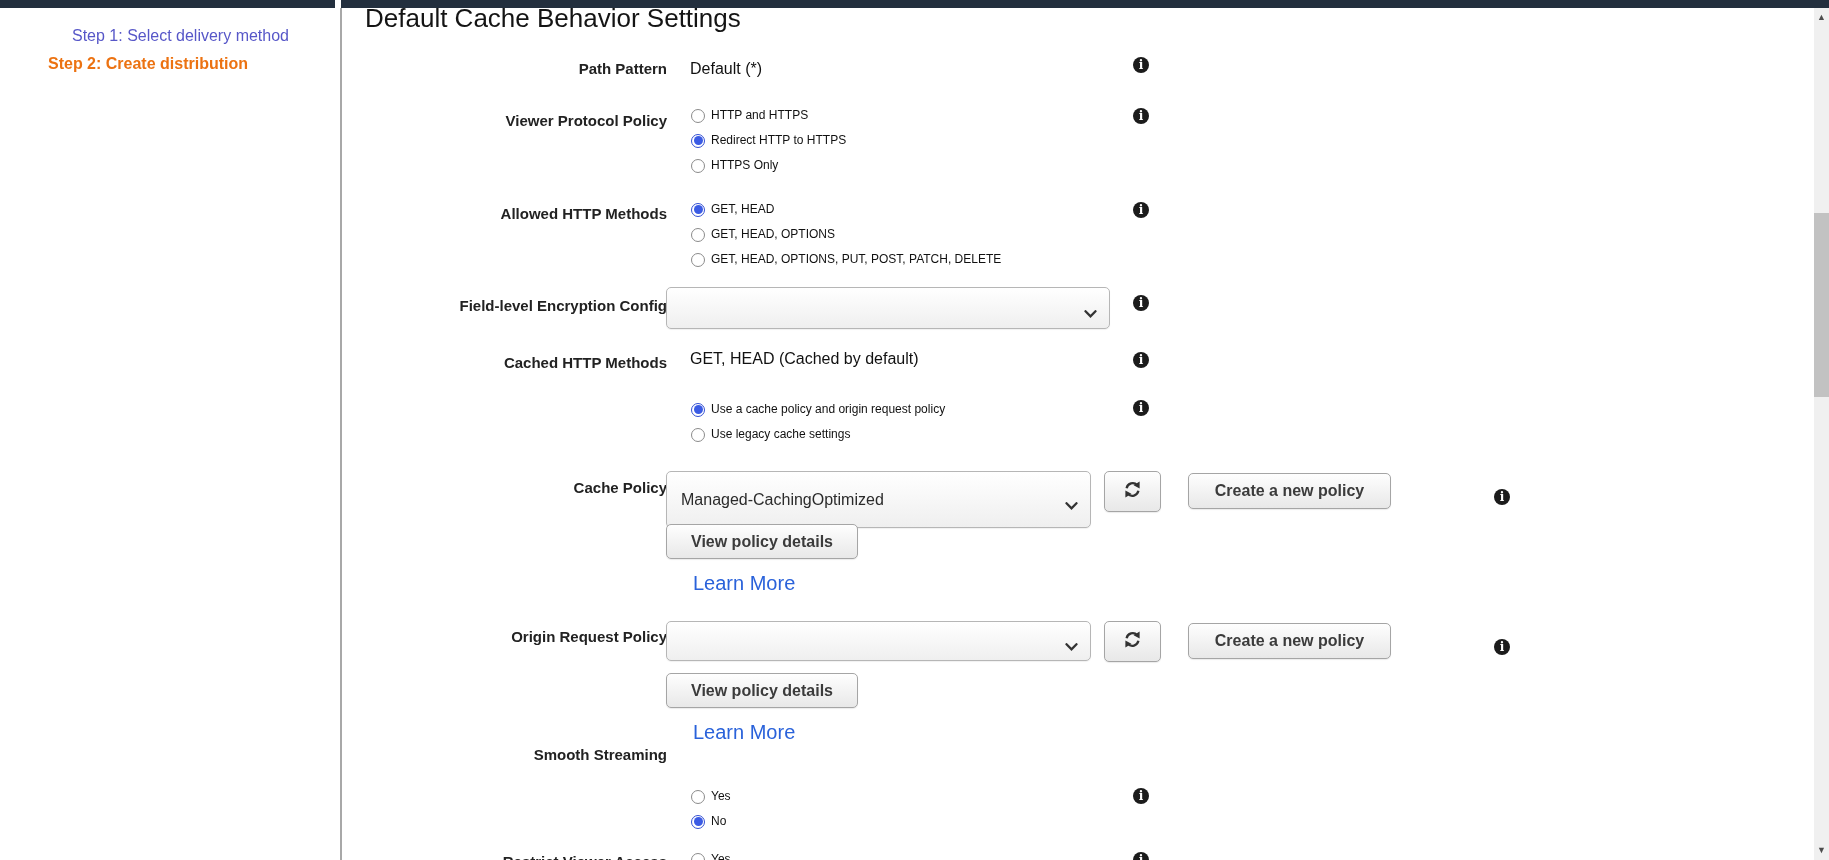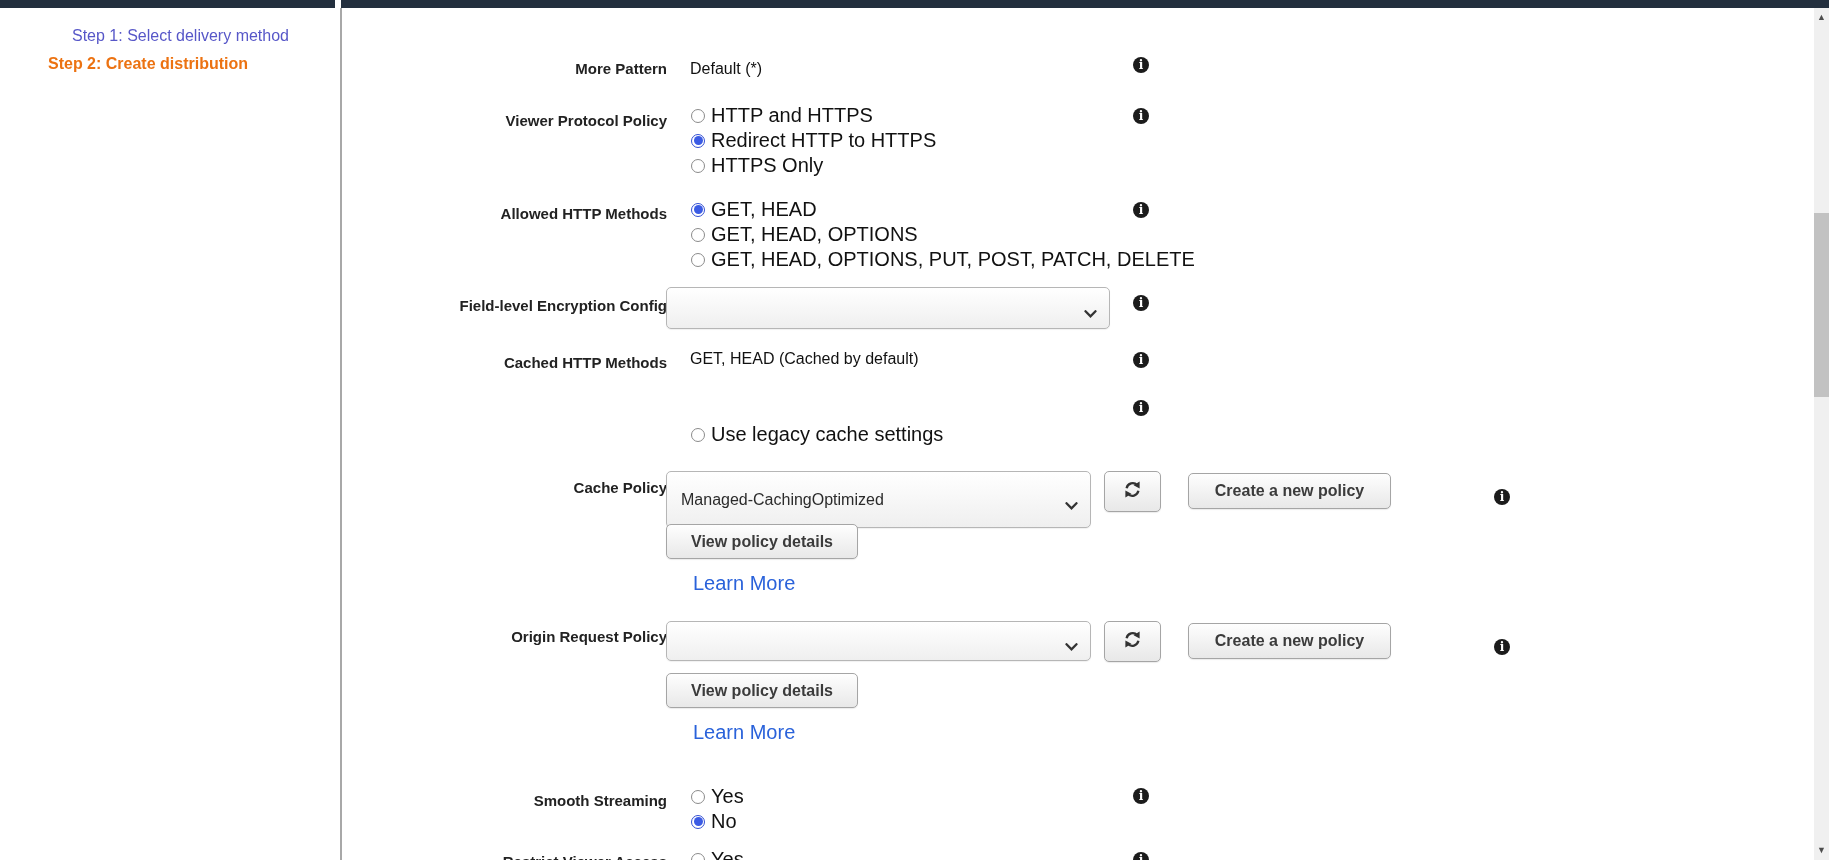--- a/index.html
+++ b/index.html
@@ -14,21 +14,21 @@
   .step2{position:absolute;left:48px;top:55px;font-size:16px;font-weight:bold;color:#ec7211;}
   
   .heading{position:absolute;left:365px;top:3px;font-size:26px;color:#141414;}
   
   .row-label{position:absolute;left:380px;width:287px;text-align:right;
              font-size:15px;font-weight:bold;color:#222;line-height:21px;}
   
   .value-text{position:absolute;left:690px;font-size:16px;color:#111;line-height:19px;}
   
   .opt{position:absolute;left:691px;display:flex;align-items:center;gap:6px;
-       font-size:20px;color:#111;line-height:19px;}
+       font-size:12px;color:#111;line-height:19px;}
   .radio{width:14px;height:14px;border:1px solid #8b8b8b;border-radius:50%;
          background:#fff;box-sizing:border-box;position:relative;flex:0 0 auto;}
   .radio.sel{border:1px solid #3450d2;}
   .radio.sel::after{content:"";position:absolute;left:1.5px;top:1.5px;right:1.5px;bottom:1.5px;
          background:#3b5be4;border-radius:50%;}
   
   .dropdown{position:absolute;left:666px;box-sizing:border-box;border:1px solid #b6b6b6;
             border-radius:5px;background:linear-gradient(#ffffff,#efefef);
             display:flex;align-items:center;padding:0 34px 0 14px;font-size:16px;color:#2b2b2b;
             box-shadow:0 1px 1px rgba(0,0,0,0.06);cursor:pointer;}
@@ -58,22 +58,23 @@
 
 <div class="page">
 
   <div class="topbar"></div>
   <div class="topbar-gap"></div>
   <div class="divider"></div>
 
   <div class="step1">Step 1: Select delivery method</div>
   <div class="step2">Step 2: Create distribution</div>
 
-
-  <div class="row-label" style="top:58px">More Pattern</div>
+  <div class="heading">Default Cache Behavior Settings</div>
+
+  <div class="row-label" style="top:58px">Path Pattern</div>
   <div class="value-text" style="top:59px">Default (*)</div>
   <div class="info" style="left:1133px;top:57px"></div>
 
   <div class="row-label" style="top:110px">Viewer Protocol Policy</div>
   <div class="opt" style="top:106px">
     <span class="radio"></span>
     <span>HTTP and HTTPS</span>
   </div>
   <div class="opt" style="top:131px">
     <span class="radio sel"></span>
@@ -108,20 +109,24 @@
           <path d="M1.5 1.2 L6.5 6.3 L11.5 1.2" stroke="#333" stroke-width="2.3" fill="none" stroke-linecap="round"></path>
         </svg>
     </span>
   </div>
   <div class="info" style="left:1133px;top:295px"></div>
 
   <div class="row-label" style="top:352px">Cached HTTP Methods</div>
   <div class="value-text" style="top:349px">GET, HEAD (Cached by default)</div>
   <div class="info" style="left:1133px;top:352px"></div>
 
+  <div class="opt" style="top:400px">
+    <span class="radio sel"></span>
+    <span>Use a cache policy and origin request policy</span>
+  </div>
   <div class="opt" style="top:425px">
     <span class="radio"></span>
     <span>Use legacy cache settings</span>
   </div>
   <div class="info" style="left:1133px;top:400px"></div>
 
   <div class="row-label" style="top:477px">Cache Policy</div>
   <div class="dropdown" style="top:471px;width:425px;height:57px">
     <span>Managed-CachingOptimized</span>
     <span class="chev">
@@ -162,21 +167,21 @@
         <path d="M15.4 10.8 A6.2 6.2 0 0 1 4.8 13.8" stroke="#333" stroke-width="2.3" fill="none"></path>
         <polygon points="2.4,17.4 2.4,10.6 8.4,13.8" fill="#333"></polygon>
       </svg>
     </span>
   </div>
   <div class="btn" style="left:1188px;top:623px;width:203px;height:36px">Create a new policy</div>
   <div class="info" style="left:1494px;top:639px"></div>
   <div class="btn" style="left:666px;top:673px;width:192px;height:35px">View policy details</div>
   <div class="link" style="left:693px;top:721px">Learn More</div>
 
-  <div class="row-label" style="top:790px">Smooth Streaming</div>
+  <div class="row-label" style="top:744px">Smooth Streaming</div>
   <div class="opt" style="top:787px">
     <span class="radio"></span>
     <span>Yes</span>
   </div>
   <div class="opt" style="top:812px">
     <span class="radio sel"></span>
     <span>No</span>
   </div>
   <div class="info" style="left:1133px;top:788px"></div>
 

